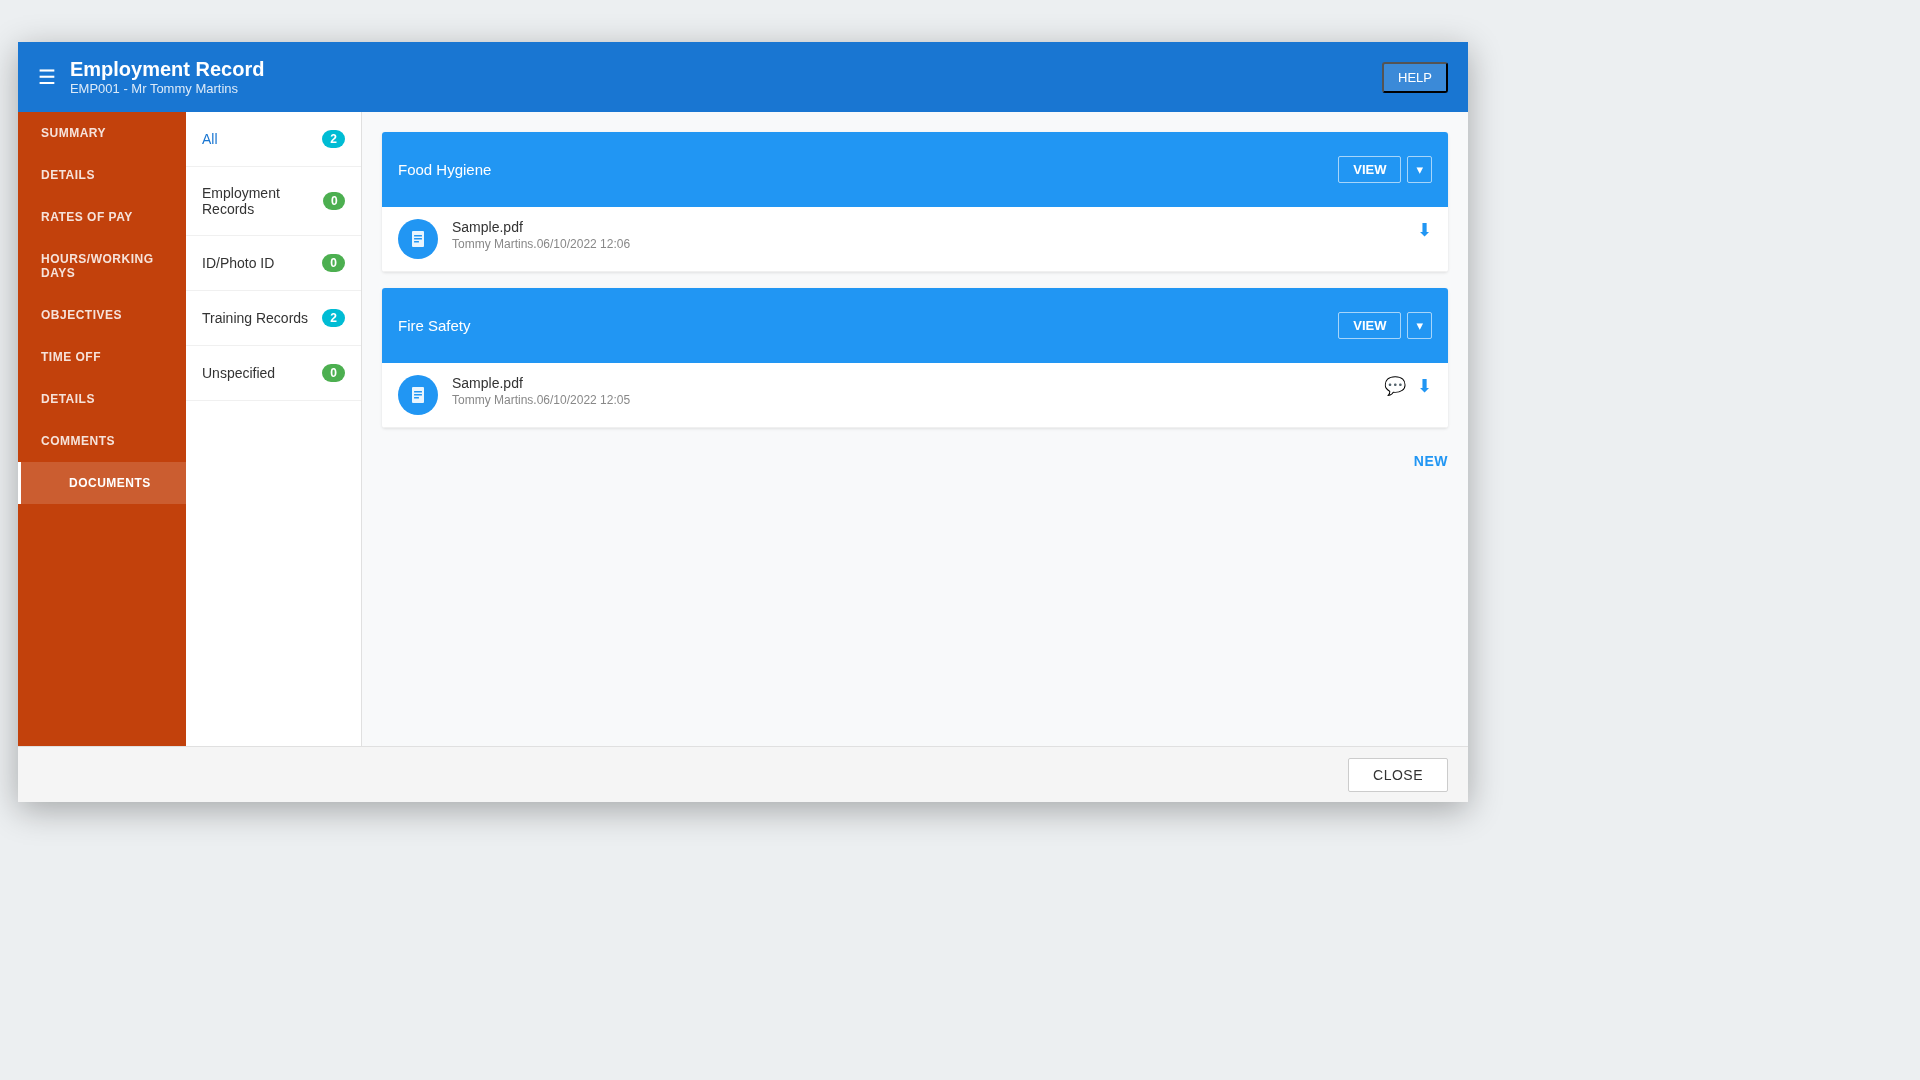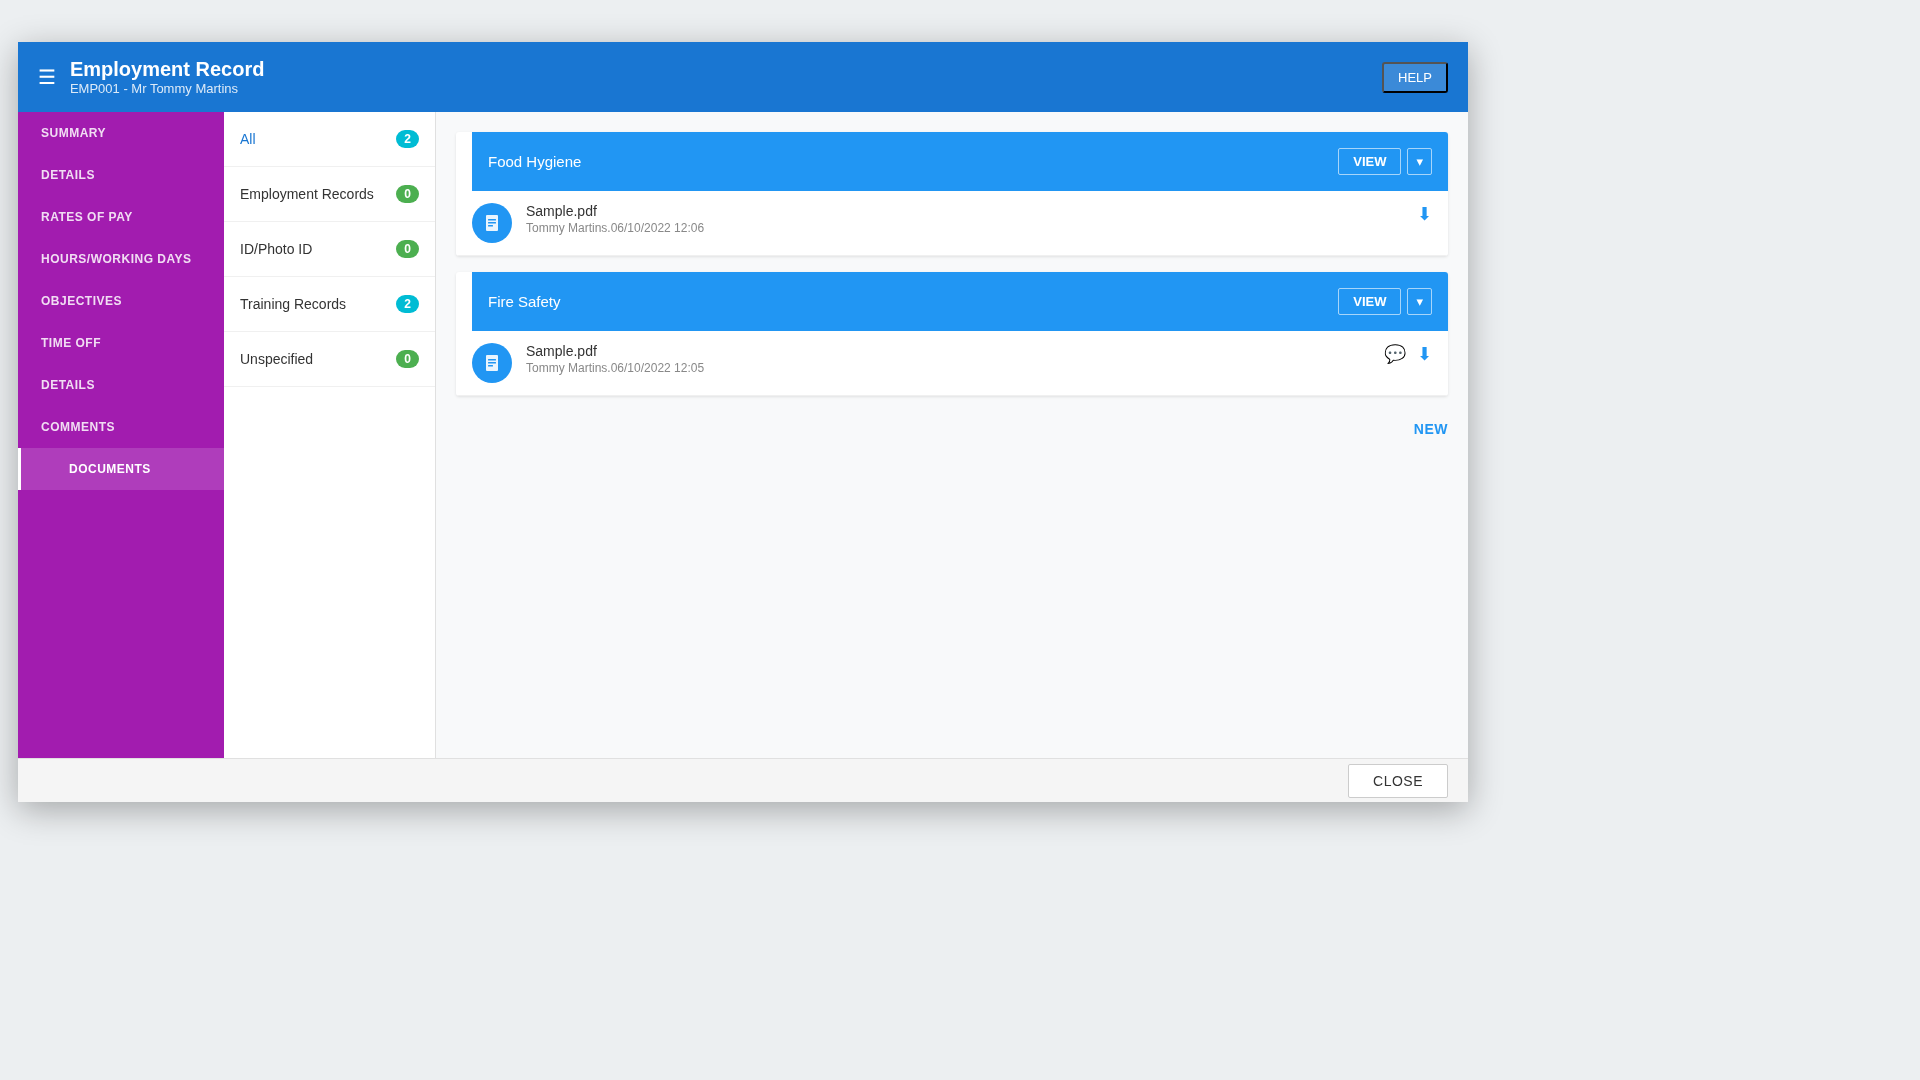--- a/index.html
+++ b/index.html
@@ -51,22 +51,22 @@
 
     
     .modal-body {
       display: flex;
       flex: 1;
       overflow: hidden;
     }
 
     
     .modal-sidebar {
-      width: 206px;
-      background: #a21caf;
+      width: 168px;
+      background: #c2410c;
       display: flex;
       flex-direction: column;
       flex-shrink: 0;
     }
     .sidebar-item {
       padding: 14px 20px;
       color: rgba(255,255,255,0.85);
       font-size: 12px;
       font-weight: 600;
       letter-spacing: 0.5px;
@@ -75,21 +75,21 @@
     }
     .sidebar-item.active {
       background: rgba(255,255,255,0.15);
       border-left: 3px solid white;
       color: white;
       padding-left: 48px;
     }
 
     
     .category-panel {
-      width: 212px;
+      width: 176px;
       background: white;
       border-right: 1px solid #e0e0e0;
       overflow-y: auto;
       flex-shrink: 0;
     }
     .category-item {
       display: flex;
       align-items: center;
       justify-content: space-between;
       padding: 18px 16px;
@@ -123,25 +123,24 @@
     .doc-section {
       background: white;
       border-radius: 3px;
       margin-bottom: 16px;
       box-shadow: 0 1px 3px rgba(0,0,0,0.1);
       overflow: hidden;
     }
     .doc-section-header {
       background: #2196f3;
       color: white;
-      padding: 16px 16px;
+      padding: 24px 16px;
       display: flex;
       align-items: center;
       justify-content: space-between;
-      margin-left: 16px;
     }
     .doc-section-title { font-size: 15px; font-weight: 500; }
     .doc-section-actions { display: flex; align-items: flex-start; gap: 4px; }
     .view-btn {
       background: transparent;
       border: 1px solid rgba(255,255,255,0.6);
       color: white;
       padding: 5px 14px;
       font-size: 13px;
       font-weight: 600;
@@ -192,21 +191,21 @@
       font-size: 14px;
       font-weight: 600;
       background: none;
       border: none;
       cursor: pointer;
       letter-spacing: 0.5px;
     }
 
     
     .modal-footer {
-      height: 44px;
+      height: 56px;
       background: #f5f5f5;
       border-top: 1px solid #e0e0e0;
       display: flex;
       align-items: center;
       justify-content: flex-end;
       padding: 0 20px;
       flex-shrink: 0;
     }
     .close-btn {
       background: white;

